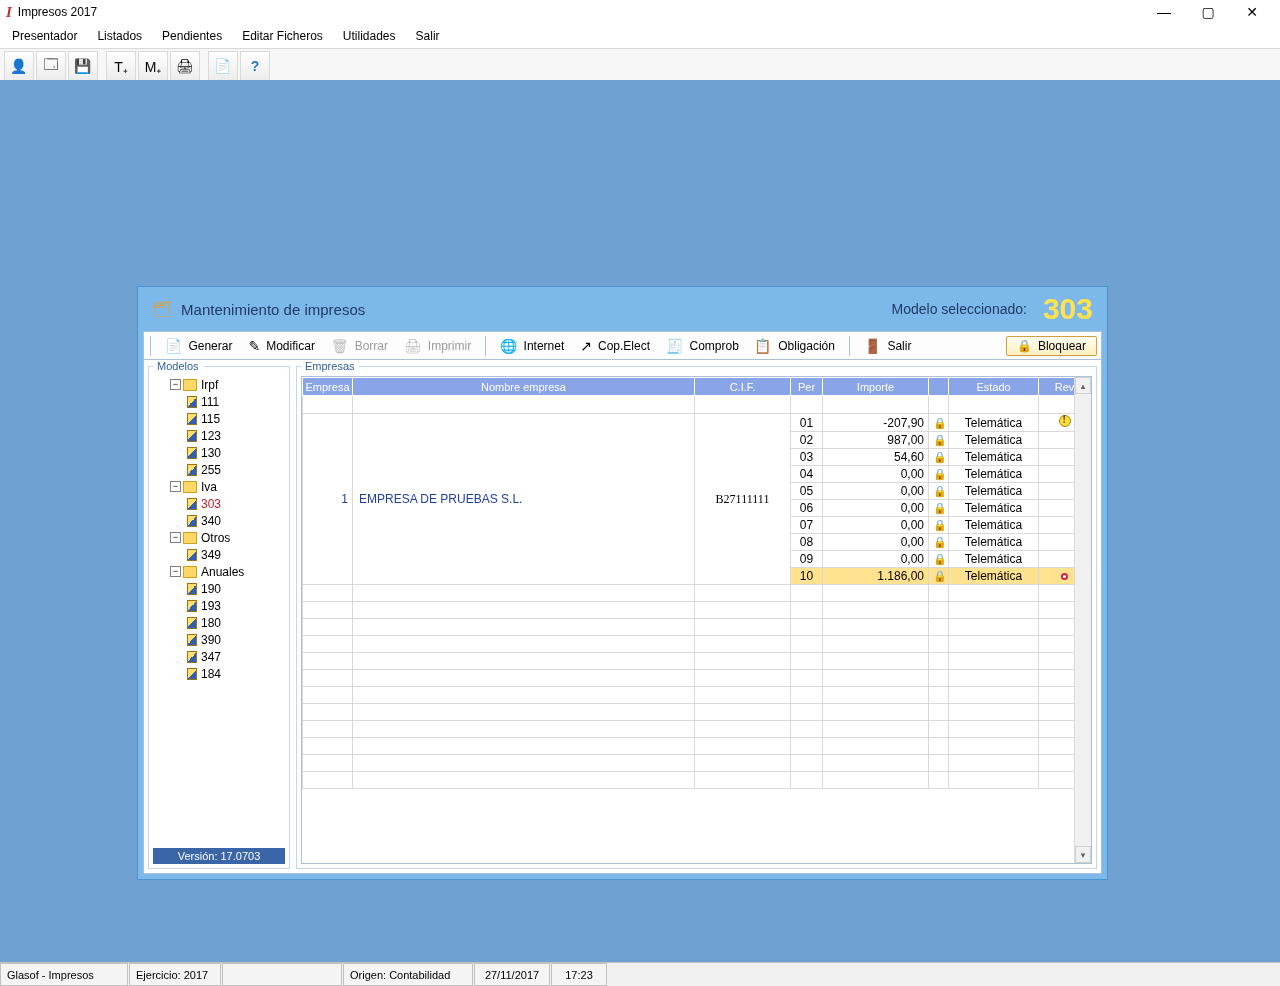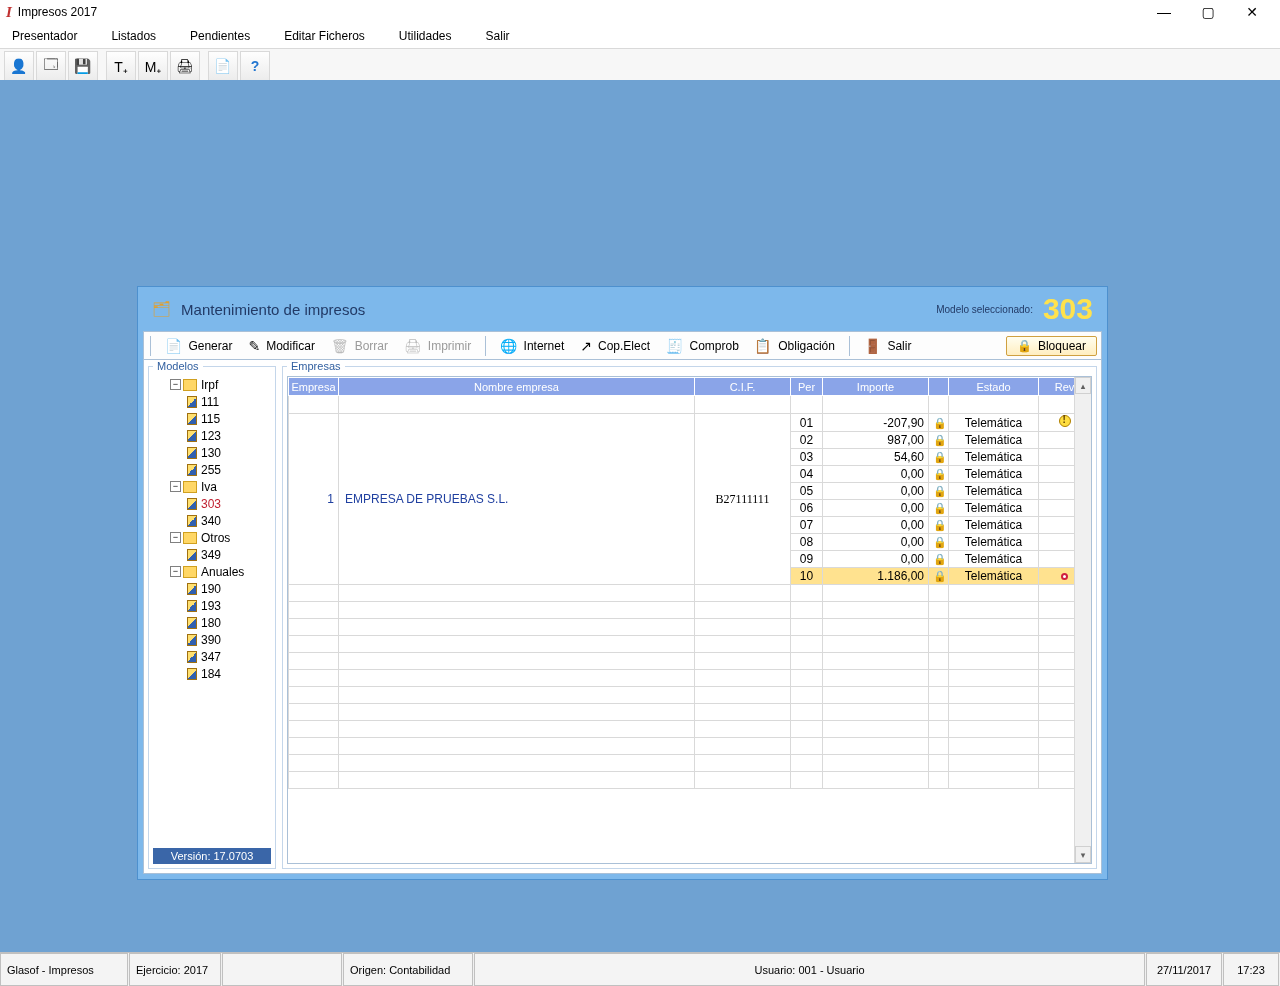--- a/index.html
+++ b/index.html
@@ -3,45 +3,45 @@
 <meta charset="utf-8">
 <style>
 html,body{margin:0;padding:0;font-family:"Segoe UI",Tahoma,Arial,sans-serif;font-size:12px;color:#000;background:#fff;width:1280px;height:986px;overflow:hidden}
 *{box-sizing:border-box}
 .titlebar{display:flex;align-items:center;height:24px;padding:0 6px;background:#fff}
 .titlebar .app-icon{color:#c03030;font-weight:bold;font-style:italic;font-family:"Times New Roman",serif;font-size:15px;margin-right:6px}
 .titlebar .title{}
 .titlebar .spacer{flex:1}
 .win-controls{display:flex;gap:0}
 .win-btn{width:44px;height:24px;display:flex;align-items:center;justify-content:center;font-size:14px;cursor:default}
-.menubar{display:flex;gap:18px;padding:2px 4px;border-bottom:1px solid #d9d9d9;background:#fff}
+.menubar{display:flex;gap:4px;padding:2px 4px;border-bottom:1px solid #d9d9d9;background:#fff}
 .menuitem{padding:3px 8px}
 .maintoolbar{display:flex;align-items:center;padding:2px 4px;gap:2px;border-bottom:1px solid #d9d9d9;background:#f7f7f7}
 .tbtn{width:30px;height:30px;border:1px solid #d9d9d9;background:linear-gradient(#fefefe,#ececec);display:flex;align-items:center;justify-content:center;font-size:14px}
 .tsep{width:4px}
 .workspace{position:absolute;top:80px;left:0;right:0;bottom:20px;background:#6fa2d2;overflow:hidden}
 .childwin{position:absolute;left:137px;top:206px;width:971px;height:594px;background:#7db8eb;border:1px solid #4d90ce}
 .childhdr{display:flex;align-items:center;height:44px;padding:0 14px}
 .childhdr .hicon{color:#e0a030;margin-right:10px;font-size:15px}
 .childhdr .htitle{color:#223a66;font-size:15px}
 .childhdr .spacer{flex:1}
-.childhdr .lab{color:#223a66;font-size:10px;margin-right:10px}
+.childhdr .lab{color:#223a66;font-size:14px;margin-right:16px}
 .childhdr .big{color:#ffe24d;font-size:30px;font-weight:600}
 .childbody{position:absolute;top:44px;bottom:5px;left:5px;right:5px;background:#fff;border:1px solid #aac0d7}
 .childtb{display:flex;align-items:center;height:28px;border-bottom:1px solid #aac0d7;background:#fdfdfd}
 .ctvsep{width:1px;height:20px;background:#aac0d7;margin:0 6px}
 .ctbtn{display:flex;align-items:center;gap:6px;padding:0 8px;height:22px}
 .ctbtn.dis{color:#9b9b9b}
 .ctbtn .ic{font-size:14px}
 .ctspacer{flex:1}
 .lockbtn{display:flex;align-items:center;gap:6px;border:1px solid #cfa040;background:linear-gradient(#fffef0,#ffeec0);padding:2px 10px;margin-right:4px;border-radius:2px}
 .panels{position:absolute;top:28px;bottom:0;left:0;right:0;display:flex;gap:6px;padding:0 4px 4px 4px}
 fieldset.panel{border:1px solid #c4d6ea;margin:0;padding:4px;position:relative;min-width:0}
 fieldset.panel>legend{color:#3260a0;padding:0 4px;font-size:11px}
-.panel.left{width:128px;display:flex;flex-direction:column}
+.panel.left{width:142px;display:flex;flex-direction:column}
 .panel.right{flex:1;display:flex;flex-direction:row}
 .tree{flex:1;overflow:hidden}
 .tree ul{list-style:none;margin:0;padding:0}
 .tree>ul>li{margin:0;padding:0}
 .tnode{display:flex;align-items:center;height:17px;white-space:nowrap}
 .tbox{width:11px;height:11px;border:1px solid #808080;display:flex;align-items:center;justify-content:center;font-size:9px;line-height:9px;margin-right:2px;background:#fff}
 .tfolder{width:14px;height:12px;background:#ffd766;border:1px solid #d0a020;margin-right:4px}
 .tdoc{width:10px;height:12px;background:linear-gradient(135deg,#ffe070 50%,#3060b0 50%);border:1px solid #a07010;margin-right:4px}
 .tnode.sel .lbl{color:#c02030}
 .verbar{height:16px;background:#3a66a8;color:#fff;text-align:center;font-size:11px;line-height:16px}
@@ -59,21 +59,21 @@
 .col-est{width:90px;text-align:center}
 .col-rev{width:52px;text-align:center}
 .gtable tr.hl td{background:#ffe28f}
 .lockicn{color:#d8a030;font-size:11px}
 .warnrev{display:inline-block;width:12px;height:12px;border-radius:50%;background:#ffde40;border:1px solid #b08000;position:relative}
 .warnrev::after{content:"!";position:absolute;left:3px;top:-2px;font-size:10px;font-weight:bold;color:#604000}
 .recrev{display:inline-block;width:7px;height:7px;border-radius:50%;background:#fff;border:2px solid #d02040}
 .vscroll{position:absolute;top:0;right:0;bottom:0;width:17px;background:#f0f0f0;border-left:1px solid #d9d9d9;display:flex;flex-direction:column}
 .vscroll .arr{height:17px;display:flex;align-items:center;justify-content:center;background:#f0f0f0;border:1px solid #d0d0d0;font-size:9px;color:#606060}
 .vscroll .track{flex:1}
-.statusbar{position:absolute;left:0;right:0;bottom:0;height:34px;background:#f0f0f0;border-top:1px solid #c0c0c0;display:flex;align-items:stretch;font-size:11px}
+.statusbar{position:absolute;left:0;right:0;bottom:0;height:24px;background:#f0f0f0;border-top:1px solid #c0c0c0;display:flex;align-items:stretch;font-size:11px}
 .statusbar .cell{border:1px solid #c0c0c0;padding:2px 6px;display:flex;align-items:center;margin-right:1px;background:#f4f4f4;white-space:nowrap}
 
 .ind1{padding-left:17px}
 .ind2{padding-left:34px}
 </style>
 </head>
 <body>
 
 <div class="titlebar">
   <span class="app-icon">I</span>
@@ -541,16 +541,15 @@
       </div>
     </div>
   </div>
 </div>
 
 <div class="statusbar">
   <div class="cell" style="width:128px">Glasof - Impresos</div>
   <div class="cell" style="width:92px">Ejercicio: 2017</div>
   <div class="cell" style="width:120px"></div>
   <div class="cell" style="width:130px">Origen: Contabilidad</div>
-  <div class="cell" style="flex:1;justify-content:center">Usuario: 001 - Usuario</div>
   <div class="cell" style="width:76px;text-align:center;justify-content:center">27/11/2017</div>
   <div class="cell" style="width:56px;text-align:center;justify-content:center">17:23</div>
 </div>
 
 </body></html>

